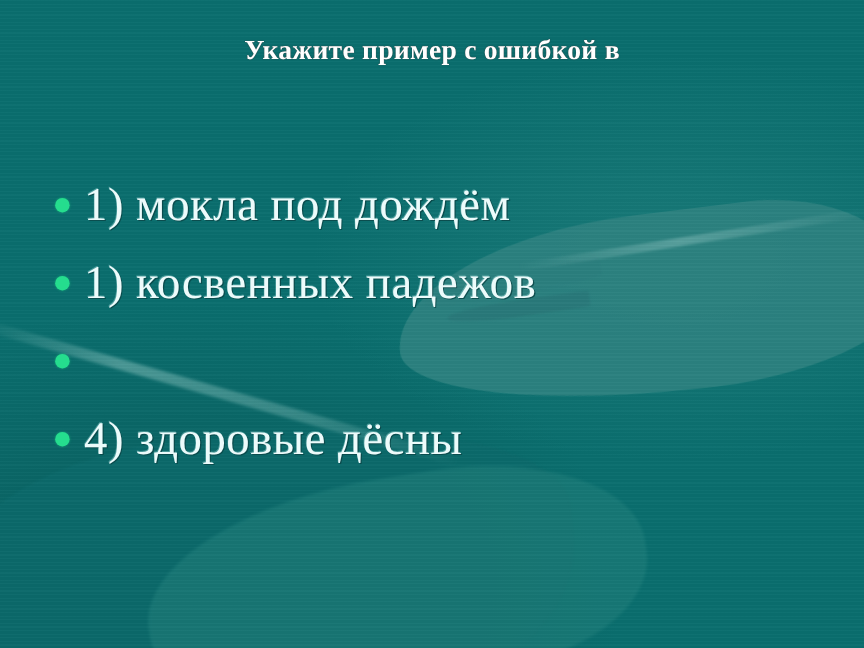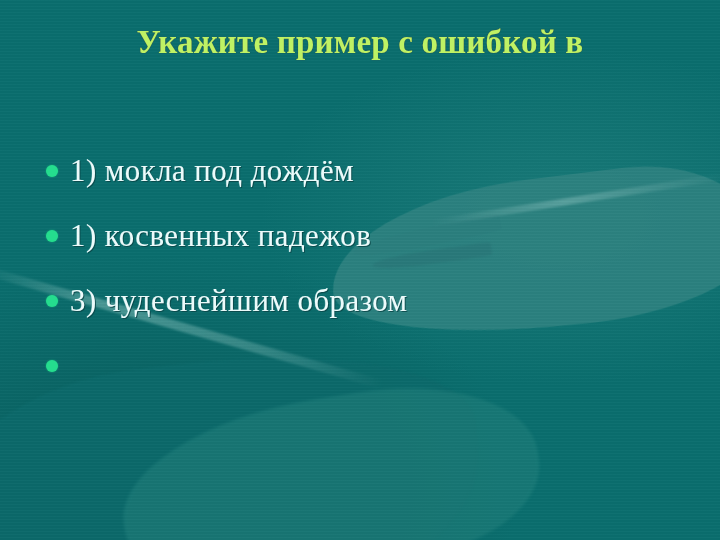--- a/index.html
+++ b/index.html
@@ -141,23 +141,23 @@
 
   .title-block {
     position: absolute;
     left: 40px;
     top: 22px;
     width: 640px;
     text-align: center;
   }
 
   .title-line {
-    color: #bef264;
+    color: #ffffff;
     font-weight: bold;
-    font-size: 33px;
+    font-size: 23px;
     line-height: 40px;
     letter-spacing: 0.2px;
     text-shadow: 0 0 1px rgba(120,0,0,0.55);
     white-space: nowrap;
   }
 
   .bullet-list {
     position: absolute;
     left: 0;
     top: 138px;
@@ -180,21 +180,21 @@
     width: 12px;
     height: 12px;
     border-radius: 50%;
     background: #25dd8e;
     box-shadow: 0 0 2px rgba(30,200,130,0.7);
   }
 
   .bullet-text {
     margin-left: 24px;
     color: #ecfbfb;
-    font-size: 31px;
+    font-size: 39px;
     line-height: 38px;
     letter-spacing: 0.4px;
     white-space: nowrap;
     text-shadow:
       1px 1px 0 rgba(10,70,72,0.85),
       -0.5px -0.5px 0 rgba(190,240,240,0.35);
   }
 </style>
 </head>
 <body>
@@ -226,22 +226,22 @@
         <span class="bullet-text">1) мокла под дождём</span>
       </div>
 
       <div class="bullet-item">
         <span class="bullet-dot"></span>
         <span class="bullet-text">1) косвенных падежов</span>
       </div>
 
       <div class="bullet-item">
         <span class="bullet-dot"></span>
-        <span class="bullet-text">3) чудеснейшим образом</span>
-      </div>
-
-      <div class="bullet-item">
-        <span class="bullet-dot"></span>
+      </div>
+
+      <div class="bullet-item">
+        <span class="bullet-dot"></span>
+        <span class="bullet-text">4) здоровые дёсны</span>
       </div>
 
     </div>
   </div>
 </div>
 
 </body></html>

